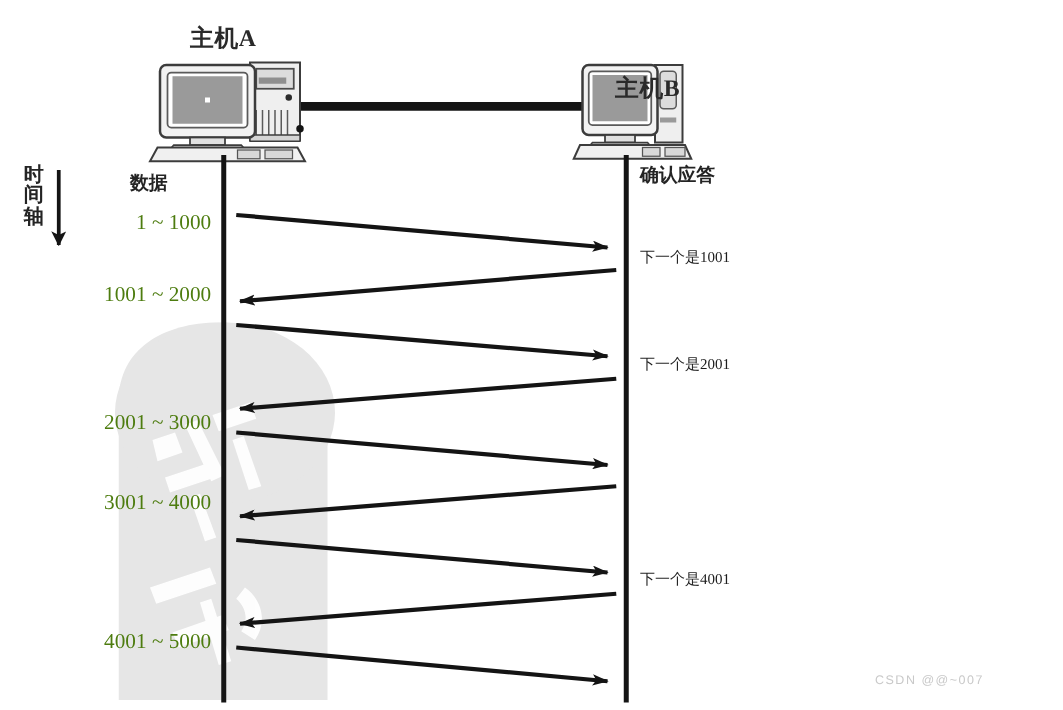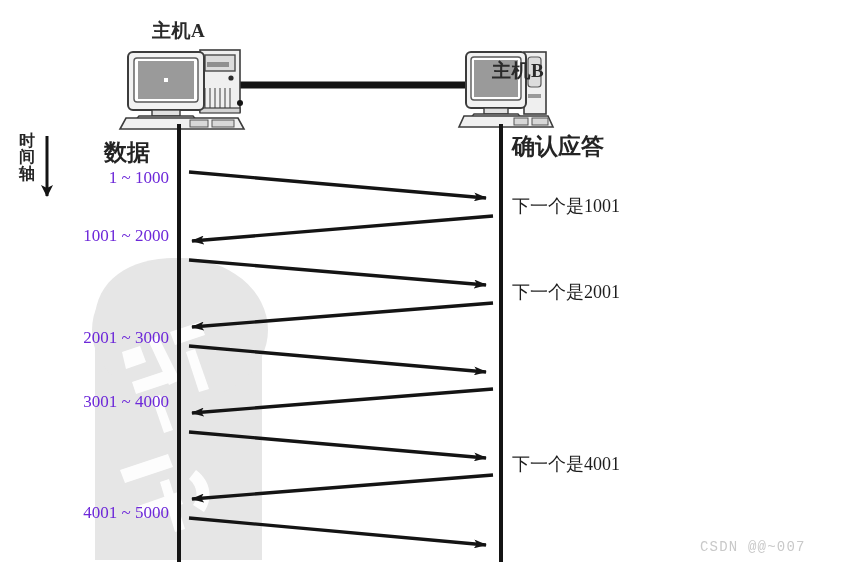--- a/index.html
+++ b/index.html
@@ -34,42 +34,42 @@
     font-weight: 700;
     color: #2a2a2a;
     letter-spacing: 0.5px;
     white-space: nowrap;
   }
 
   
   .col-head {
     position: absolute;
     font-family: "Liberation Serif", "DejaVu Serif", serif;
-    font-size: 23px;
+    font-size: 15px;
     font-weight: 700;
     color: #242424;
     white-space: nowrap;
   }
 
   
   .seg-label {
     position: absolute;
     font-family: "Liberation Serif", "DejaVu Serif", serif;
     font-size: 17px;
-    color: #6d28d9;
+    color: #4d7c0f;
     white-space: nowrap;
     text-align: right;
     transform: translateY(-50%);
   }
 
   
   .ack-label {
     position: absolute;
     font-family: "Liberation Serif", "DejaVu Serif", serif;
-    font-size: 18px;
+    font-size: 12px;
     color: #1d1d1d;
     white-space: nowrap;
     transform: translateY(-50%);
   }
 
   
   .time-axis-text {
     position: absolute;
     font-family: "Liberation Serif", "DejaVu Serif", serif;
     font-size: 16px;
@@ -78,22 +78,22 @@
     line-height: 1.02;
     width: 18px;
     text-align: center;
     letter-spacing: 0;
   }
   .time-axis-text span { display: block; }
 
   
   .csdn {
     position: absolute;
-    font-family: Liberation Mono, monospace;
-    font-size: 14px;
+    font-family: Liberation Sans, sans-serif;
+    font-size: 10px;
     color: #c9c9c9;
     letter-spacing: 1.2px;
     white-space: nowrap;
   }
 
   svg.layer {
     position: absolute;
     left: 0;
     top: 0;
     width: 850px;

